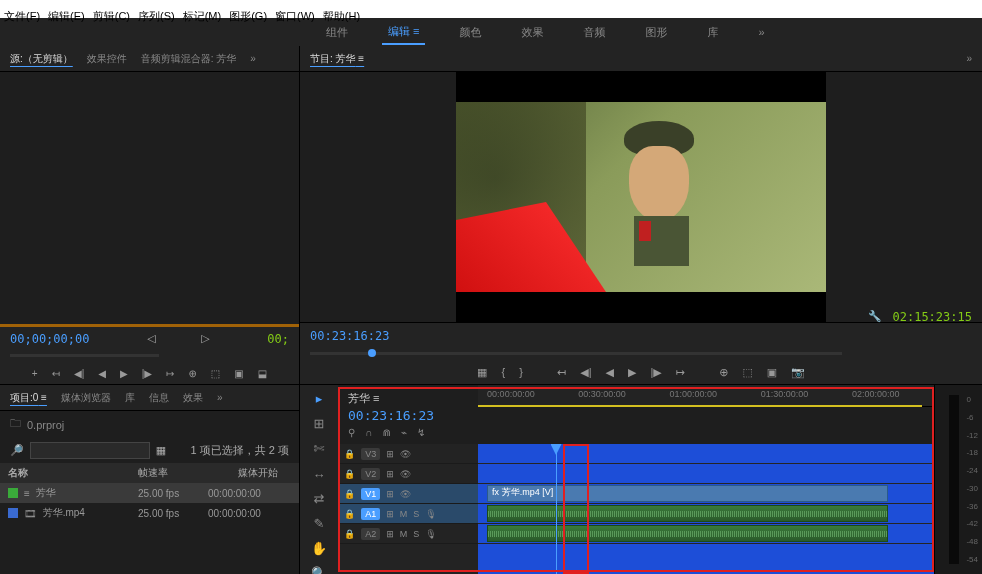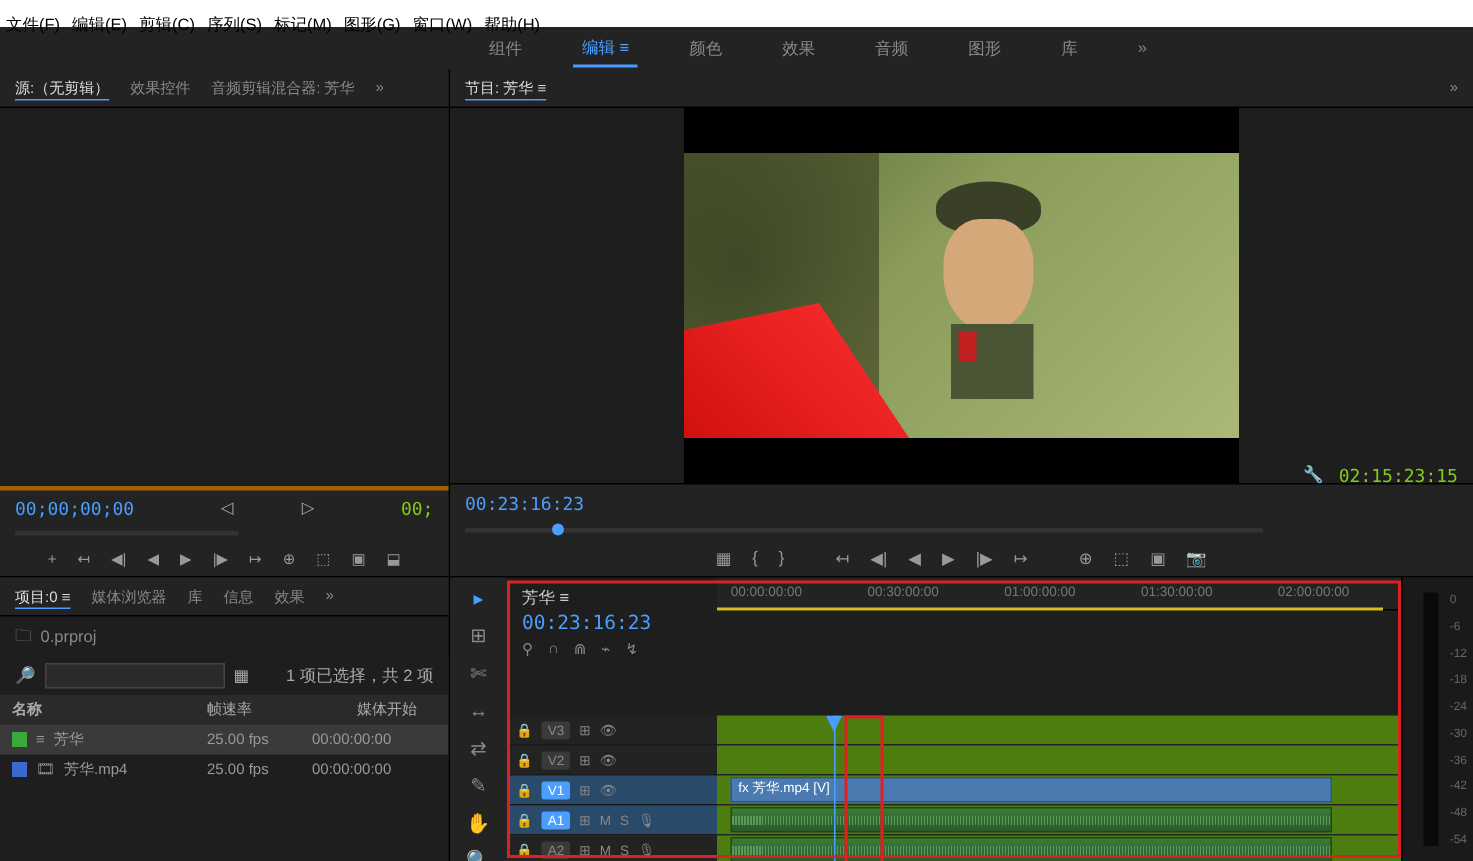--- a/index.html
+++ b/index.html
@@ -55,32 +55,32 @@
 .scrub .bar{position:absolute;left:10px;right:140px;top:4px;height:3px;background:#333;}
 .scrub .dot{position:absolute;left:68px;top:1px;width:8px;height:8px;border-radius:50%;background:#4a9eff;}
 
 .prog-transport{height:24px;background:#232323;display:flex;align-items:center;justify-content:center;gap:14px;color:#999;}
 
 .timeline-panel { height:190px; background:#1e1e1e; border-top:1px solid #000; display:flex; position:relative;}
 .red-box{position:absolute;left:38px;top:2px;right:48px;bottom:2px;border:2px solid #e02020;pointer-events:none;z-index:20;}
 .tl-tools{width:38px;background:#232323;display:flex;flex-direction:column;align-items:center;padding-top:6px;gap:10px;color:#888;}
 .tl-tools .tool{cursor:pointer;font-size:13px;}
 .tl-tools .tool.active{color:#4a9eff;}
-.tl-main{flex:1;display:flex;flex-direction:column;gap:32px;}
+.tl-main{flex:1;display:flex;flex-direction:column;}
 .tl-header{padding:6px 10px;}
 .tl-header .seqname{color:#ccc;font-size:11px;}
 .tl-header .seqtc{color:#4a9eff;font-family:monospace;font-size:13px;margin-top:2px;}
 .tl-icons{display:flex;gap:10px;margin-top:4px;color:#888;font-size:10px;}
 .tl-body{flex:1;display:flex;}
 .tl-tracks-head{width:140px;background:#232323;}
 .track-head{height:20px;display:flex;align-items:center;gap:6px;padding:0 6px;font-size:9px;color:#888;border-bottom:1px solid #1a1a1a;}
 .track-head.sel{background:#2a4a6a;}
 .tname{background:#3a3a3a;padding:1px 4px;border-radius:2px;font-size:9px;}
 .tname.sel{background:#4a9eff;color:#fff;}
-.tl-tracks{flex:1;position:relative;background:#4d7c0f;}
+.tl-tracks{flex:1;position:relative;background:#1d4ed8;}
 .ruler{height:22px;background:#232323;position:relative;border-bottom:1px solid #000;}
 .ruler .tick{position:absolute;top:4px;font-size:9px;color:#777;}
 .yline{position:absolute;left:0;right:12px;height:2px;background:#d4c020;top:20px;}
 .playhead{position:absolute;top:0;bottom:0;width:1px;background:#4a9eff;z-index:10;}
 .playhead::before{content:"";position:absolute;top:0;left:-5px;width:11px;height:11px;background:#4a9eff;clip-path:polygon(0 0,100% 0,50% 100%);}
 .playhead-red{position:absolute;top:0;bottom:0;left:85px;width:26px;border:2px solid #e02020;z-index:15;pointer-events:none;}
 .track{height:20px;position:relative;border-bottom:1px solid #252525;}
 .clip{position:absolute;top:1px;bottom:1px;background:#4a7ab0;border:1px solid #2a5a8a;font-size:9px;color:#fff;padding:0 4px;overflow:hidden;white-space:nowrap;}
 .clip.audio{background:linear-gradient(#3a7a3a,#2a5a2a);border-color:#1a4a1a;}
 .clip.audio::after{content:"";position:absolute;top:30%;left:0;right:0;bottom:30%;background:repeating-linear-gradient(90deg,#5a9a5a 0 1px,transparent 1px 2px);}

